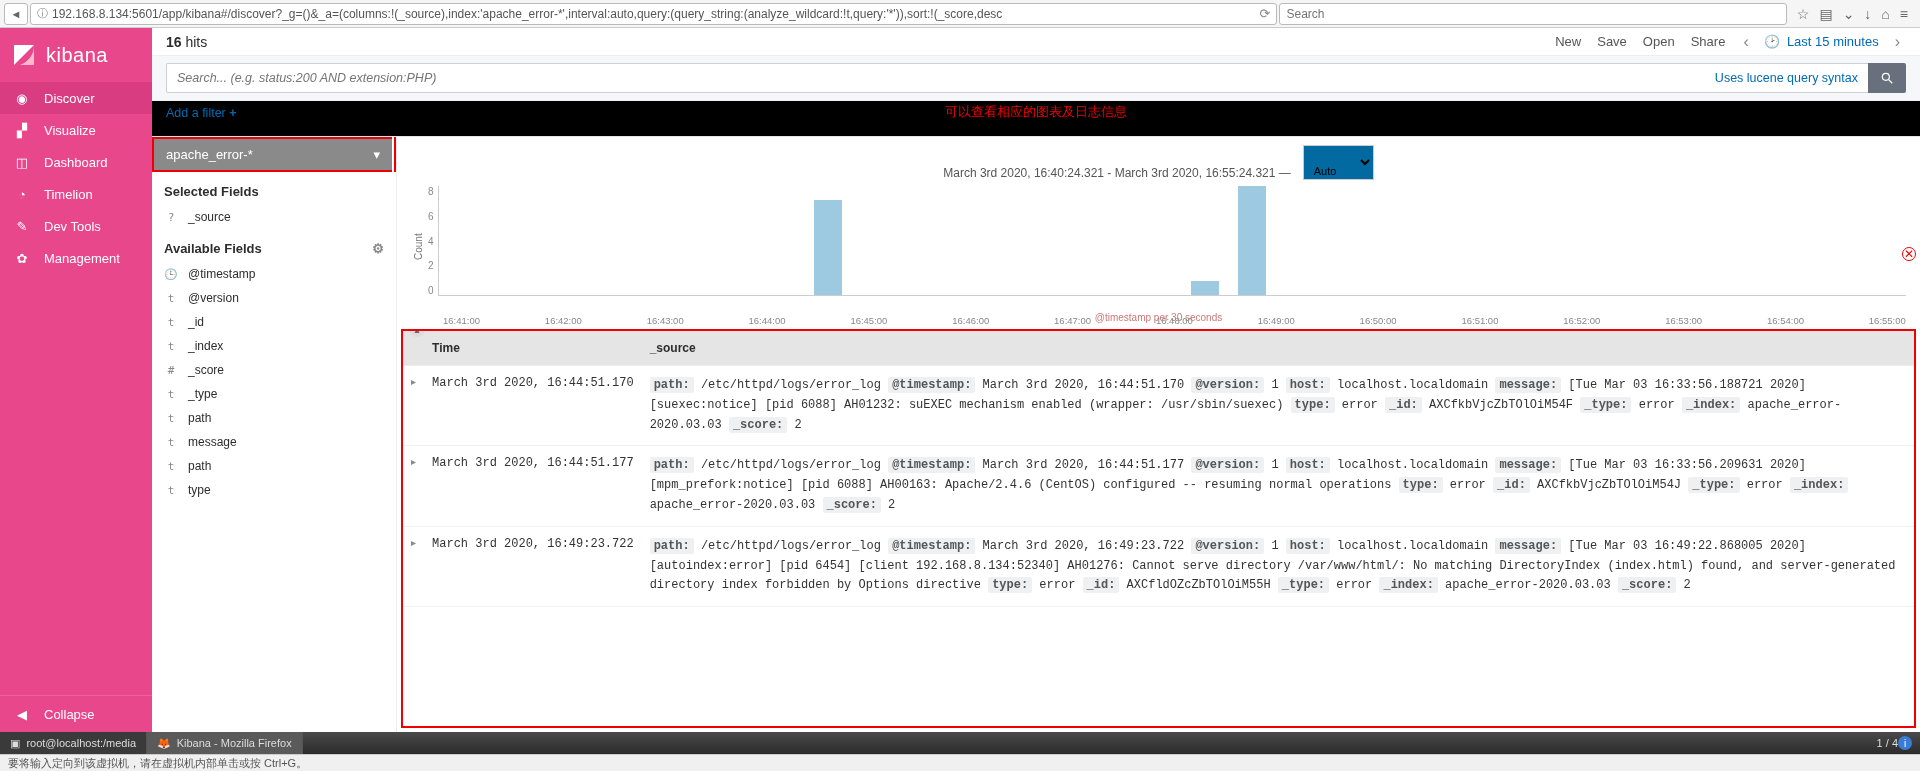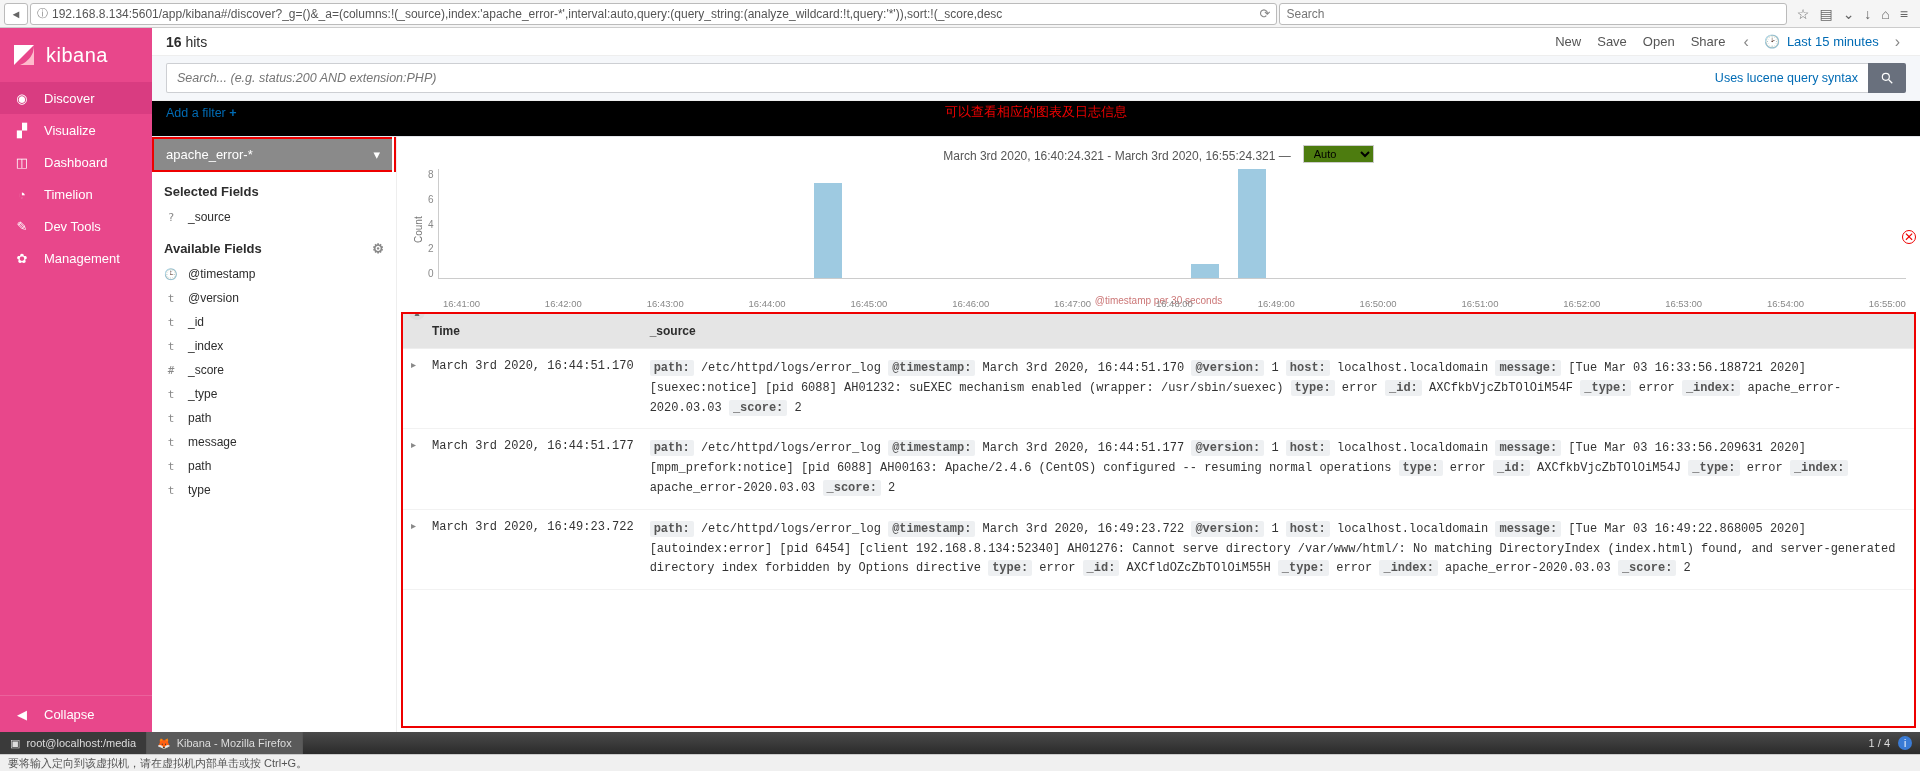--- a/index.html
+++ b/index.html
@@ -53,21 +53,21 @@
     .fields-panel { width: 245px; border-right: 1px solid #eee; overflow-y: auto; background: #fff; }
     .index-select { margin: 0; padding: 8px 12px; background: #8a8a8a; color: #fff; font-size: 13px; cursor: pointer; display: flex; justify-content: space-between; align-items: center; border: 2px solid #e00; border-right:none;}
     .index-wrap { border-right: 2px solid #e00; padding-right:2px;}
     .section-title { padding: 12px 12px 6px; font-weight: 600; color: #2d2d2d; font-size: 13px;}
     .section-title.avail { display: flex; align-items: center; justify-content: space-between; }
     .field-item { padding: 5px 12px; display: flex; align-items: center; gap: 10px; font-size: 12px; color: #2d2d2d; cursor: pointer; }
     .ftype { width: 14px; font-family: monospace; font-size: 11px; color: #888; text-align:center;}
     
     .results { flex: 1; display: flex; flex-direction: column; overflow:hidden; }
     .chart-hdr { text-align: center; font-size: 12px; color: #555; padding: 8px 0 2px; display:flex; align-items:flex-end; justify-content:center; gap:12px;}
-    .auto-select { border: 1px solid #ccc; font-size: 11px; padding: 1px 20px 1px 6px; background:#4d7c0f;}
+    .auto-select { border: 1px solid #ccc; font-size: 11px; padding: 18px 20px 1px 6px; background:#0369a1;}
     .chart-wrap { display: flex; height: 130px; padding: 0 14px; align-items: stretch; position:relative;}
     .y-label { writing-mode: vertical-rl; transform: rotate(180deg); font-size: 10px; color: #777; text-align: center; padding:0 2px;}
     .y-ticks { display: flex; flex-direction: column; justify-content: space-between; font-size: 10px; color: #888; padding: 4px 4px 16px 2px; text-align: right; }
     .plot { flex: 1; border-left: 1px solid #ccc; border-bottom: 1px solid #ccc; position: relative; margin-bottom:16px; margin-top:4px;}
     .bar { position: absolute; bottom: 0; width: 28px; background: #9ecae1; }
     .x-ticks { position: absolute; bottom: -14px; left: 46px; right: 14px; display: flex; justify-content: space-between; font-size: 9.5px; color: #888; }
     .x-label { text-align: center; font-size: 10px; color: #c77; padding-bottom:2px;}
     .chart-close { position:absolute; right:4px; top:50%; color:#e00; font-size:12px; border:1px solid #e00; border-radius:50%; width:14px; height:14px; display:flex;align-items:center;justify-content:center; cursor:pointer;}
     
     .doc-table { flex:1; overflow:auto; border: 2px solid #e00; margin: 4px; position:relative;}
@@ -79,21 +79,21 @@
     table.docs td { padding: 10px 8px; vertical-align: top; border-bottom: 1px solid #f2f2f2; }
     .expand { cursor: pointer; color: #888; font-size: 10px; }
     .ts { font-family: "Courier New", monospace; font-size: 12px; white-space: nowrap; color:#333;}
     .src { font-family: "Courier New", monospace; font-size: 12px; line-height: 1.65; color:#333; word-break: break-word;}
     .fld { background: #eef0f2; padding: 1px 4px; border-radius: 2px; color:#555; font-weight:600;}
     
     
     .taskbar { height: 22px; background: linear-gradient(#4a4a4a, #2b2b2b); display: flex; align-items: center; color: #ddd; font-size: 11px; }
     .task-item { padding: 0 10px; height: 100%; display: flex; align-items: center; gap: 6px; border-right: 1px solid #555; background:#3a3a3a;cursor:pointer;}
     .task-item.active { background: #5a5a5a; }
-    .task-right { margin-left: auto; padding: 0 8px; display:flex; align-items:center; gap:8px;}
+    .task-right { margin-left: auto; padding: 0 8px; display:flex; align-items:center; gap:0;}
     
     .status-bar { height: 17px; background: #f0f0f0; border-top: 1px solid #ccc; font-size: 11px; color: #555; padding: 0 8px; display: flex; align-items: center; }
     
     svg { display:block; }
   </style>
 </head>
 <body>
 
 <div class="browser-bar">
   <div class="nav-btn">◄</div>

